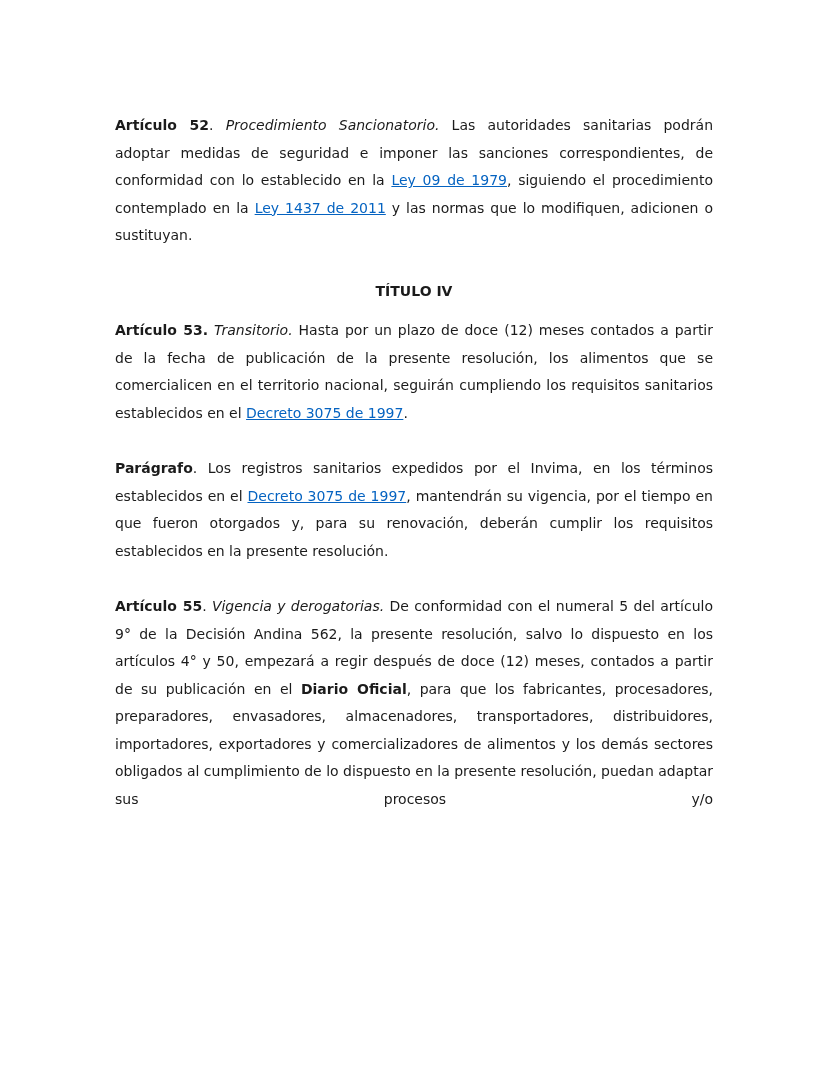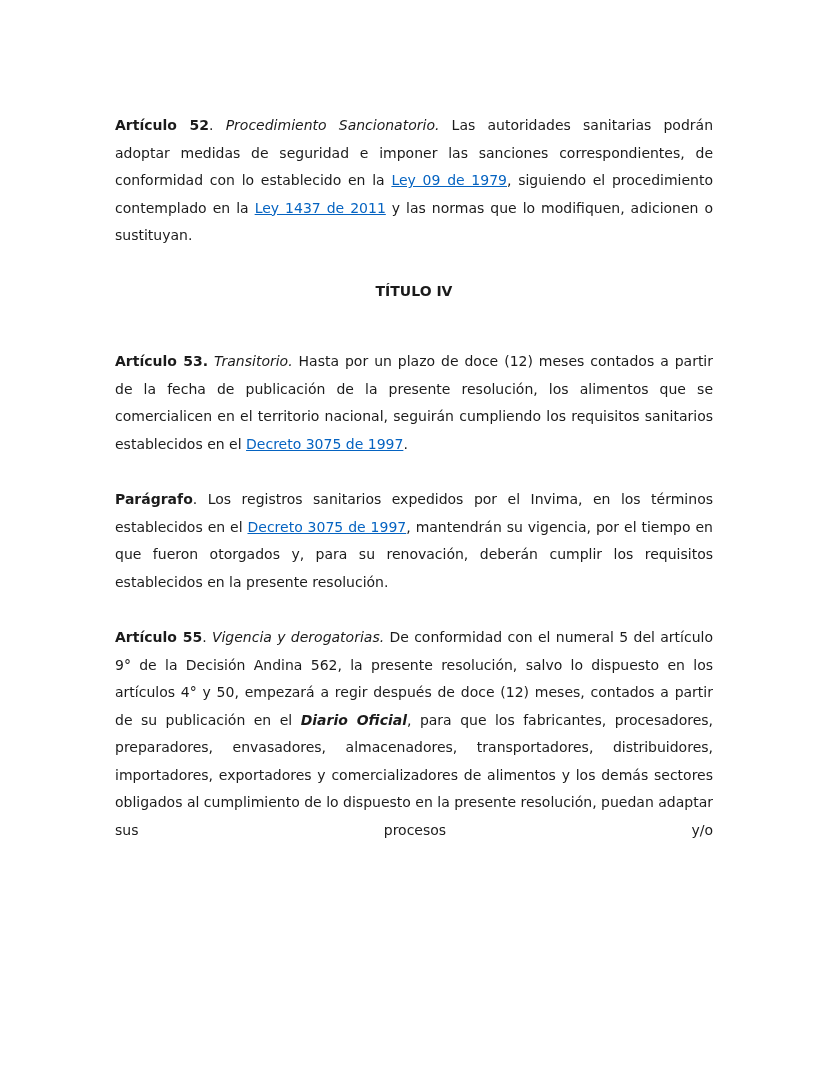--- a/index.html
+++ b/index.html
@@ -25,30 +25,30 @@
     margin: 0 0 28px 0;
     text-align: justify;
   }
   p.heading {
     margin: 0;
     text-align: center;
     font-weight: bold;
   }
   p.heading + p.paragraph,
   p.heading + p.paragraph-cont {
-    margin-top: 43px;
+    margin-top: 12px;
   }
   p.paragraph-cont {
     text-align: justify;
     text-align-last: justify;
   }
   .seg-normal { font-style: normal; font-weight: normal; }
   .seg-bold { font-weight: bold; }
   .seg-italic { font-style: italic; }
-  .seg-bolditalic { font-style: italic; font-weight: bold; }
+  .seg-bolditalic { font-weight: bold; }
   a.seg-link {
     color: #0563c1;
     text-decoration: underline;
     cursor: pointer;
   }
 </style>
 </head>
 <body>
 
 <div class="page">

